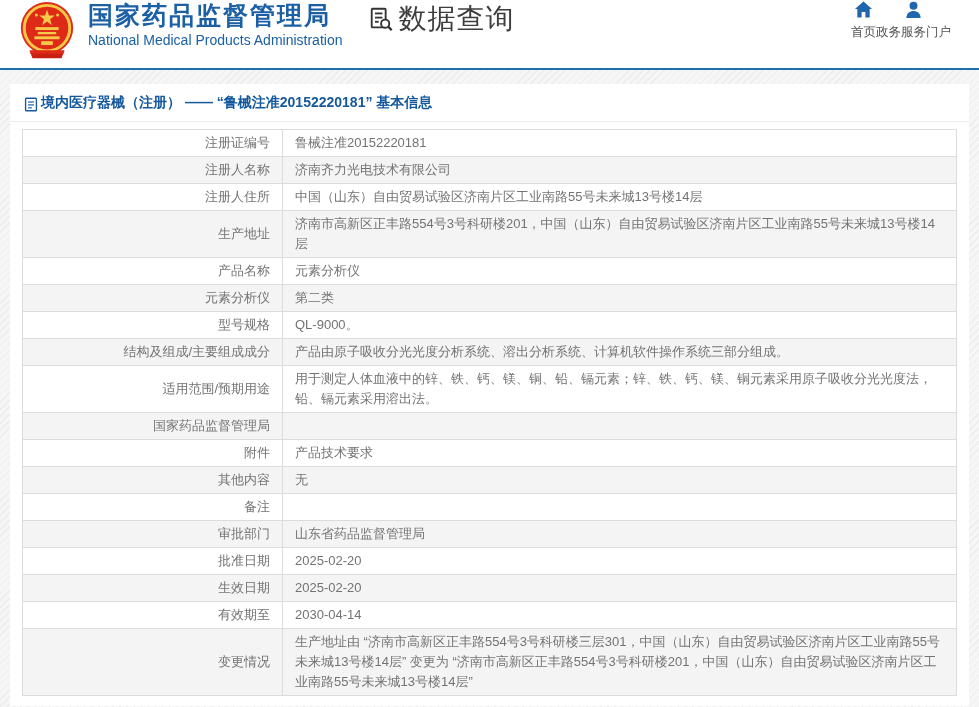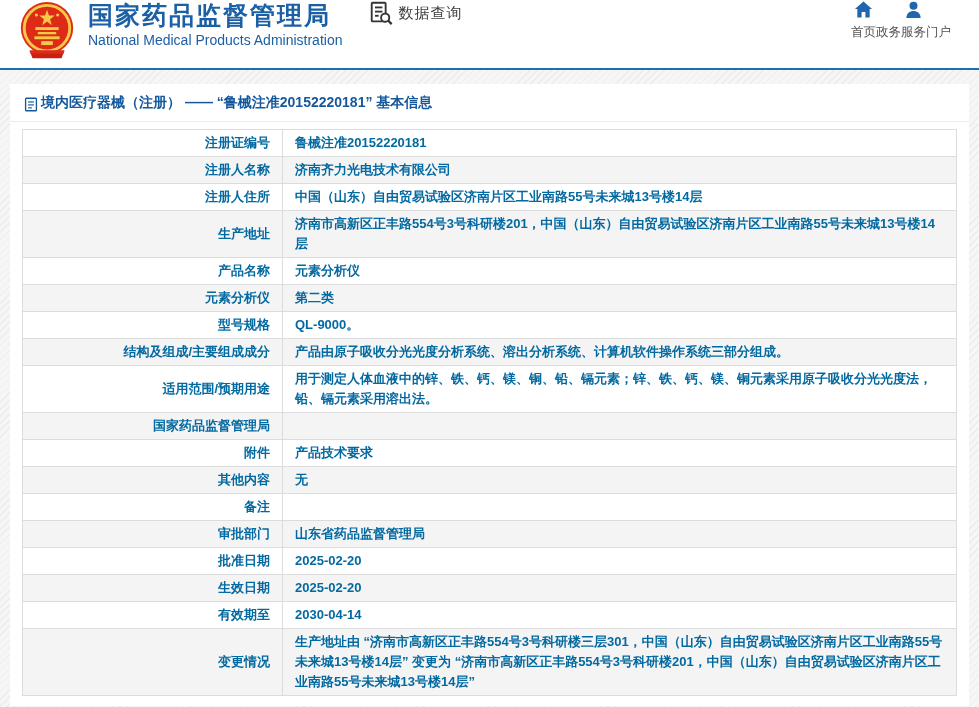--- a/index.html
+++ b/index.html
@@ -14,21 +14,21 @@
   .header {
     height:70px; background:#ffffff; border-bottom:2px solid #1d6fad;
     display:flex; align-items:flex-start; padding:0 28px 0 16px;
   }
   .logo { width:62px; height:62px; flex:0 0 auto; }
   .org-titles { margin-left:10px; }
   .org-zh { font-size:25px; font-weight:bold; color:#1b5fa5; letter-spacing:2px; line-height:1.2; }
   .org-en { font-size:14px; color:#1b5fa5; margin-top:2px; }
   .section-entry { display:flex; align-items:center; margin-left:26px; cursor:pointer; }
   .section-entry svg { width:26px; height:26px; }
-  .section-label { font-size:15px; color:#3d3d3d; margin-left:4px; letter-spacing:1px; }
+  .section-label { font-size:28px; color:#3d3d3d; margin-left:4px; letter-spacing:1px; }
   .header-nav { margin-left:auto; display:flex; }
   .nav-item { display:flex; flex-direction:column; align-items:center; cursor:pointer; }
   .nav-item svg { width:19px; height:19px; }
   .nav-label { font-size:12.5px; color:#555; margin-top:5px; white-space:nowrap; }
   
   .panel {
     background:#ffffff; margin:14px 10px 0 10px; min-height:593px;
     padding-bottom:10px;
   }
   .breadcrumb-bar {
@@ -39,21 +39,21 @@
   .breadcrumb-text { font-size:14px; font-weight:bold; color:#15599c; }
   
   table.info {
     border-collapse:collapse; margin:7px 12px 0 12px;
     width:calc(100% - 24px); table-layout:fixed;
     font-size:13px;
   }
   table.info tr:nth-child(even) { background:#f4f4f4; }
   table.info th, table.info td {
     border:1px solid #dcdcdc; padding:3px 12px; line-height:20px;
-    vertical-align:middle; font-weight:bold; color:#0369a1;
+    vertical-align:middle; font-weight:normal; color:#737373;
   }
   table.info th { width:260px; text-align:right; }
   table.info td { text-align:left; word-break:break-all; }
 </style>
 </head>
 <body>
 
 <div class="header">
   <svg class="logo" viewBox="0 0 64 64" aria-hidden="true">
     <circle cx="32" cy="29" r="27" fill="#de2b18"></circle>

